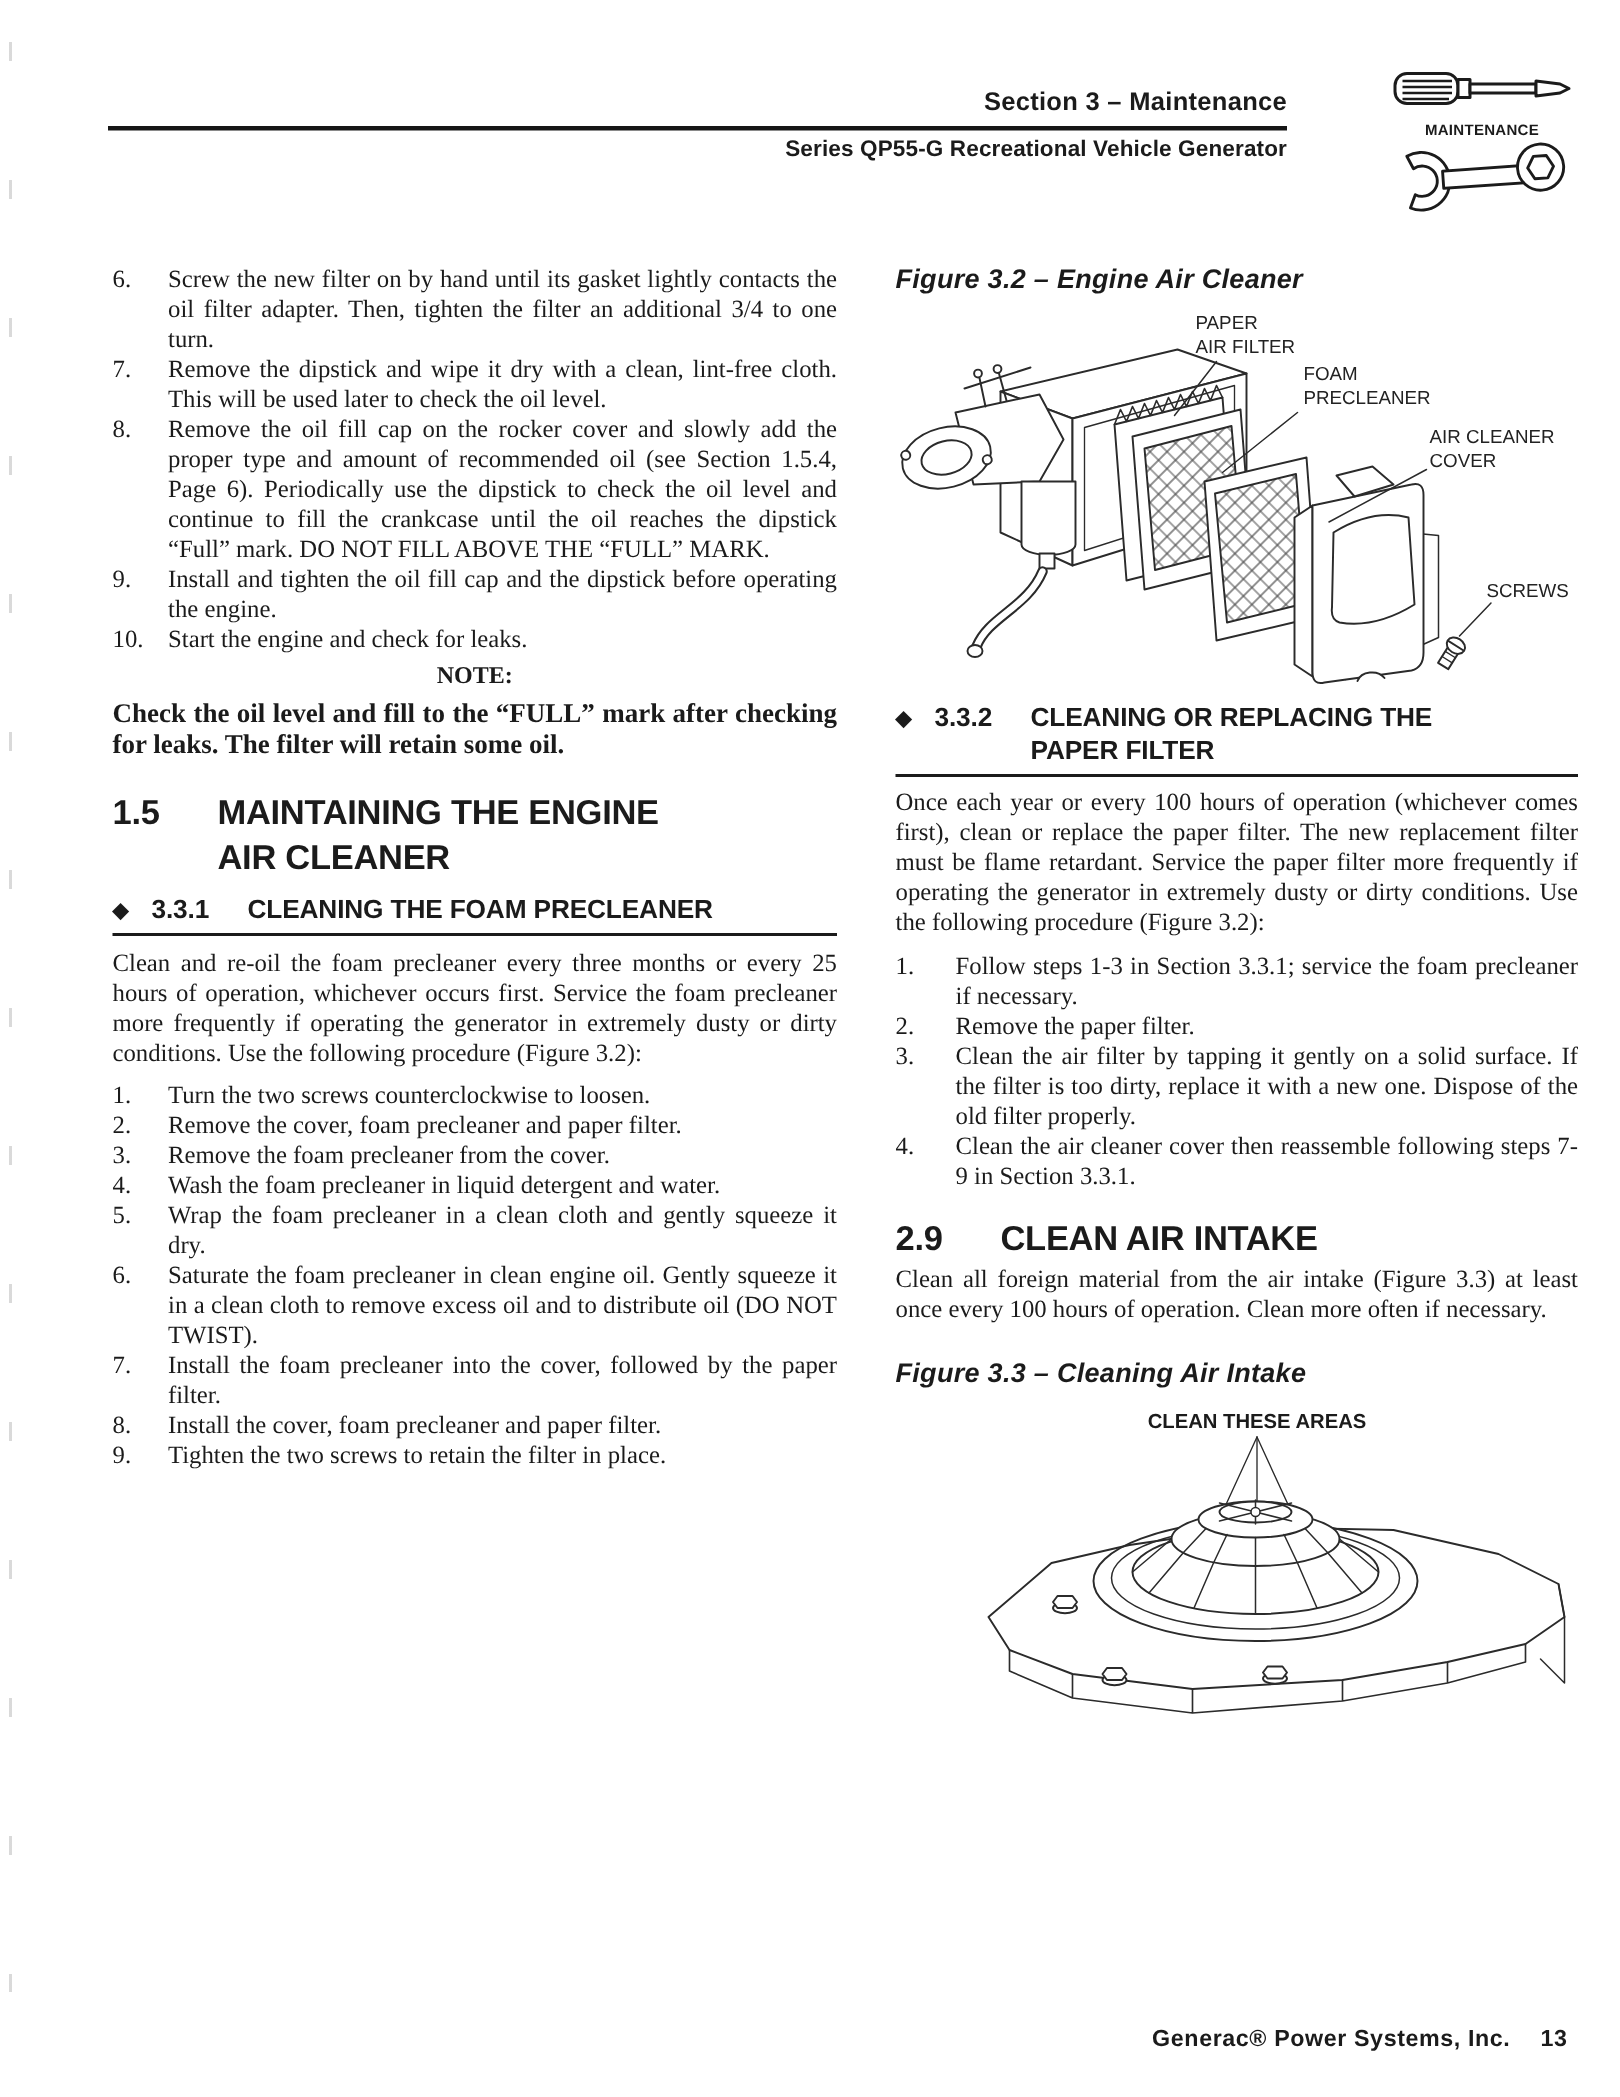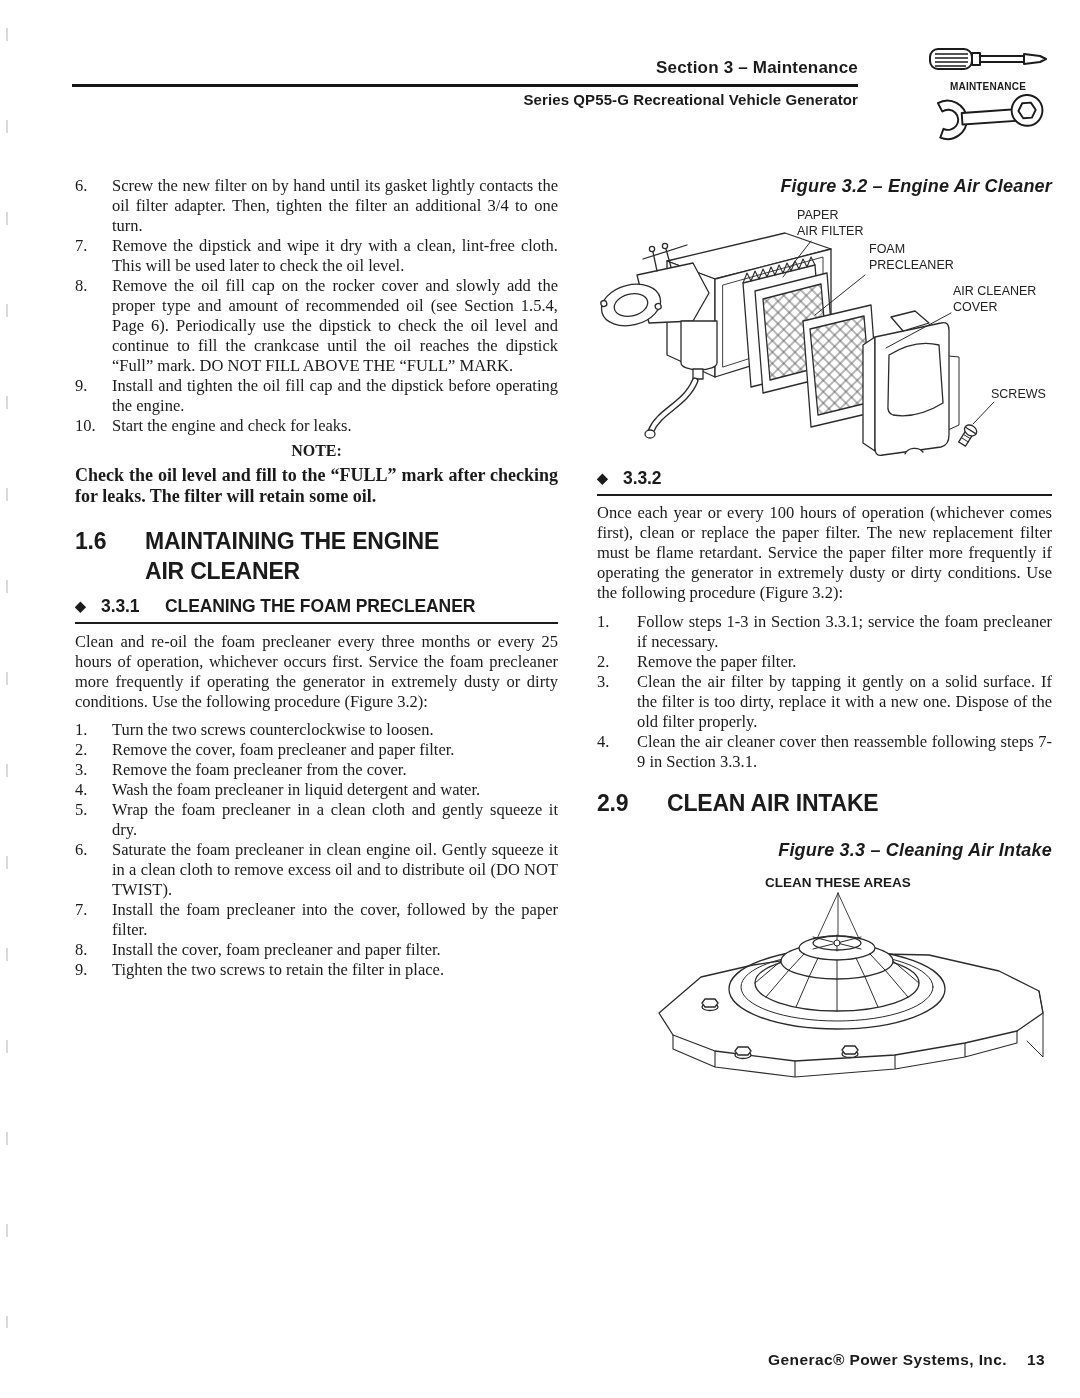--- a/index.html
+++ b/index.html
@@ -29,21 +29,21 @@
   .sec-head{display:flex;font-family:"Liberation Sans",sans-serif;font-weight:700;
        font-size:23px;line-height:30px;letter-spacing:-0.2px;}
   .sec-head .h-num{flex:0 0 70px;}
   .sec-head .h-title{white-space:pre-line;}
   .sub-head{display:flex;align-items:flex-start;border-bottom:2.5px solid #1b1b1b;
        padding-bottom:5px;font-family:"Liberation Sans",sans-serif;font-weight:700;
        font-size:17.5px;line-height:22px;letter-spacing:-0.1px;}
   .sub-head .sh-bullet{flex:0 0 26px;font-size:14px;line-height:22px;}
   .sub-head .sh-num{flex:0 0 64px;}
   .sub-head .sh-title{white-space:pre-line;}
-  .fig-caption{text-align:right;font-family:"Liberation Sans",sans-serif;font-weight:700;
+  .fig-caption{text-align:left;font-family:"Liberation Sans",sans-serif;font-weight:700;
        font-style:italic;font-size:18px;letter-spacing:.2px;}
   .m8{margin-top:8px;}
   
   .fig-svg{display:block;}
   
   .footer{position:absolute;top:1351px;right:35px;display:flex;gap:20px;
        font-family:"Liberation Sans",sans-serif;font-weight:700;font-size:15.5px;letter-spacing:.4px;}
 </style>
 </head>
 <body>
@@ -96,21 +96,21 @@
     <li class="step">
         <span class="num">10.</span>
         <span class="txt">Start the engine and check for leaks.</span>
       </li>
   </ol>
 
   <div class="note-head">NOTE:</div>
   <div class="note-para">Check the oil level and fill to the “FULL” mark after checking for leaks. The filter will retain some oil.</div>
 
   <div class="sec-head" style="margin-top:19px;">
-    <span class="h-num">1.6</span>
+    <span class="h-num">1.5</span>
     <span class="h-title">MAINTAINING THE ENGINE
 AIR CLEANER</span>
   </div>
 
   <div class="sub-head" style="margin-top:9px;">
     <span class="sh-bullet">◆</span>
     <span class="sh-num">3.3.1</span>
     <span class="sh-title">CLEANING THE FOAM PRECLEANER</span>
   </div>
 
@@ -231,20 +231,22 @@
       <text x="272" y="64">PRECLEANER</text>
       <text x="356" y="90">AIR CLEANER</text>
       <text x="356" y="106">COVER</text>
       <text x="394" y="193">SCREWS</text>
     </g>
   </svg>
 
   <div class="sub-head" style="margin-top:10px;">
     <span class="sh-bullet">◆</span>
     <span class="sh-num">3.3.2</span>
+    <span class="sh-title">CLEANING OR REPLACING THE
+PAPER FILTER</span>
   </div>
 
   <div class="body-text" style="margin-top:7px;">Once each year or every 100 hours of operation (whichever comes first), clean or replace the paper filter. The new replacement filter must be flame retardant. Service the paper filter more frequently if operating the generator in extremely dusty or dirty conditions. Use the following procedure (Figure 3.2):</div>
 
   <ol class="steps body-text" style="margin-top:9px;">
     <li class="step">
         <span class="num" style="flex-basis:40px;">1.</span>
         <span class="txt">Follow steps 1-3 in Section 3.3.1; service the foam precleaner if necessary.</span>
       </li>
     <li class="step">
@@ -259,20 +261,21 @@
         <span class="num" style="flex-basis:40px;">4.</span>
         <span class="txt">Clean the air cleaner cover then reassemble following steps 7-9 in Section 3.3.1.</span>
       </li>
   </ol>
 
   <div class="sec-head" style="margin-top:16px;">
     <span class="h-num">2.9</span>
     <span class="h-title">CLEAN AIR INTAKE</span>
   </div>
 
+  <div class="body-text" style="margin-top:3px;">Clean all foreign material from the air intake (Figure 3.3) at least once every 100 hours of operation. Clean more often if necessary.</div>
 
   <div class="fig-caption" style="margin-top:22px;">Figure 3.3 – Cleaning Air Intake</div>
 
   <svg class="fig-svg" style="margin-top:10px;" width="455" height="215" viewBox="0 0 455 215">
     <g fill="#fff" stroke="#2b2b2b" stroke-width="1.3" stroke-linejoin="round" stroke-linecap="round">
 
       <line x1="241" y1="22" x2="196" y2="120" stroke-width="0.9"></line>
       <line x1="241" y1="22" x2="241" y2="150" stroke-width="0.9"></line>
       <line x1="241" y1="22" x2="287" y2="122" stroke-width="0.9"></line>
 

